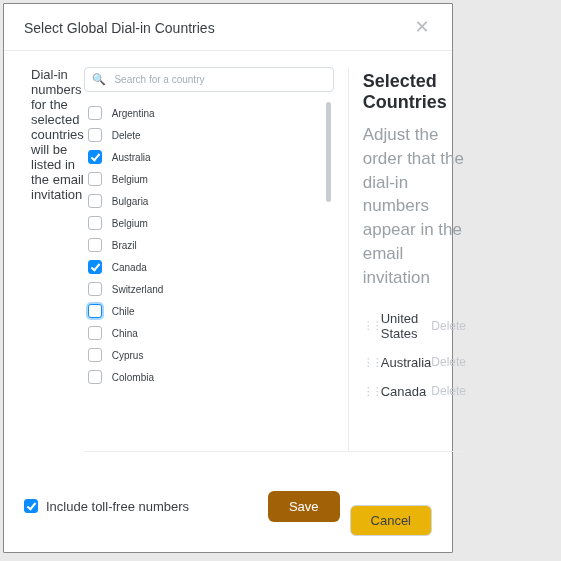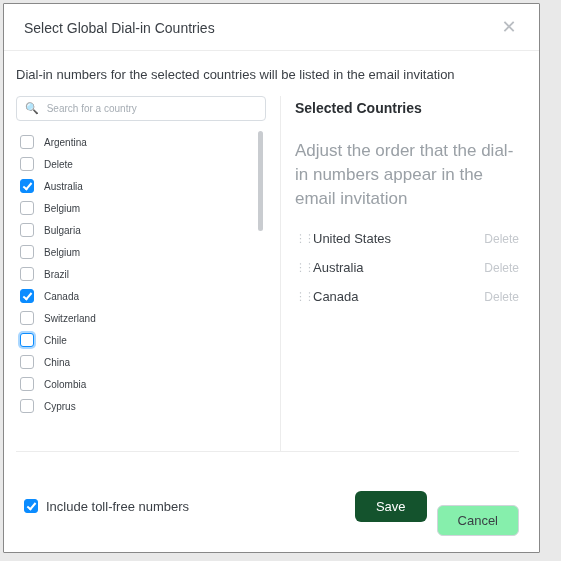--- a/index.html
+++ b/index.html
@@ -5,38 +5,38 @@
   * { box-sizing: border-box; }
   html,body { margin:0; padding:0; }
   body {
     font-family: -apple-system, BlinkMacSystemFont, "Segoe UI", Helvetica, Arial, sans-serif;
     background:#e9e9e9;
     width:561px; height:561px; overflow:hidden;
     color:#222;
   }
   .modal {
     position:relative;
-    width:537px; height:550px;
+    width:450px; height:550px;
     margin:3px;
     background:#fff;
     border:1px solid #888;
     border-radius:1px;
     display:flex; flex-direction:column;
   }
   .modal-header {
     padding:14px 20px 12px 20px;
     border-bottom:1px solid #ececec;
     display:flex; align-items:center;
   }
   .modal-title { font-size:14px; color:#3a3f45; flex:1; }
   .close-btn {
     width:20px; height:20px; line-height:18px; text-align:center;
     color:#b9bdc2; font-size:18px; cursor:pointer; user-select:none;
   }
-  .modal-body { flex:1; padding:16px 20px 10px 12px; display:flex; flex-direction:column; min-height:0; }
+  .modal-body { flex:1; padding:16px 20px 10px 27px; display:flex; flex-direction:row; min-height:0; }
   .desc { font-size:13px; color:#3a3f45; margin-bottom:14px; }
   .panes { flex:1; display:flex; min-height:0; border-bottom:1px solid #ececec; }
   .left-pane { width:250px; display:flex; flex-direction:column; min-height:0; }
   .divider { width:1px; background:#ececec; margin:0 14px; }
   .right-pane { flex:1; min-height:0; }
   .search-wrap {
     border:1px solid #d8dde2; border-radius:4px;
     display:flex; align-items:center;
     padding:5px 8px; margin-bottom:10px;
   }
@@ -63,42 +63,42 @@
     margin-right:10px; position:relative; cursor:pointer; background:#fff;
   }
   .cb.checked { background:#0b8cff; border-color:#0b8cff; }
   .cb.checked::after {
     content:""; position:absolute; left:4px; top:1px;
     width:3px; height:7px;
     border:2px solid #fff; border-top:none; border-left:none;
     transform:rotate(40deg);
   }
   .cb.focused { box-shadow:0 0 0 2px rgba(11,140,255,0.35); border-color:#0b8cff; }
-  .right-title { font-size:14px; font-weight:600; color:#2b2f33; margin:4px 0 23px 0; }
+  .right-title { font-size:18px; font-weight:600; color:#2b2f33; margin:4px 0 10px 0; }
   .right-desc { font-size:17px; color:#9aa0a6; line-height:1.4; margin-bottom:14px; }
   .sel-item { display:flex; align-items:center; padding:7px 0; font-size:13px; }
   .grip {
     width:8px; margin-right:10px; color:#c2c6cb; font-size:11px;
     letter-spacing:-2px; cursor:grab; user-select:none; line-height:1;
   }
   .sel-name { flex:1; color:#3a3f45; }
   .del-btn { color:#c4c8cd; font-size:12px; cursor:pointer; }
   .modal-footer {
     padding:14px 20px 16px 20px;
     display:flex; align-items:center;
   }
   .tollfree { display:flex; align-items:center; font-size:13px; color:#3a3f45; }
   .tollfree .cb { margin-right:8px; }
   .footer-spacer { flex:1; }
   .btn {
     font-size:13px; padding:7px 20px; border-radius:6px; cursor:pointer;
     border:1px solid transparent; user-select:none;
   }
-  .btn-primary { background:#14532d; color:#fff; margin-right:10px; }
-  .btn-secondary { background:#86efac; color:#3a3f45; border-color:#d0d5da;margin-top:29px; }
+  .btn-primary { background:#a16207; color:#fff; margin-right:10px; }
+  .btn-secondary { background:#eab308; color:#3a3f45; border-color:#d0d5da;margin-top:29px; }
 </style>
 </head>
 <body>
 
 <div class="modal">
   <div class="modal-header">
     <div class="modal-title">Select Global Dial-in Countries</div>
     <div class="close-btn">✕</div>
   </div>
 
@@ -152,25 +152,25 @@
               <div class="country-item">
                 <span class="cb focused"></span>
                 <span>Chile</span>
               </div>
               <div class="country-item">
                 <span class="cb"></span>
                 <span>China</span>
               </div>
               <div class="country-item">
                 <span class="cb"></span>
+                <span>Cyprus</span>
+              </div>
+              <div class="country-item">
+                <span class="cb"></span>
                 <span>Colombia</span>
-              </div>
-              <div class="country-item">
-                <span class="cb"></span>
-                <span>Cyprus</span>
               </div>
             </div>
           <div class="scrollbar"></div>
         </div>
       </div>
 
       <div class="divider"></div>
 
       <div class="right-pane">
         <div class="right-title">Selected Countries</div>

